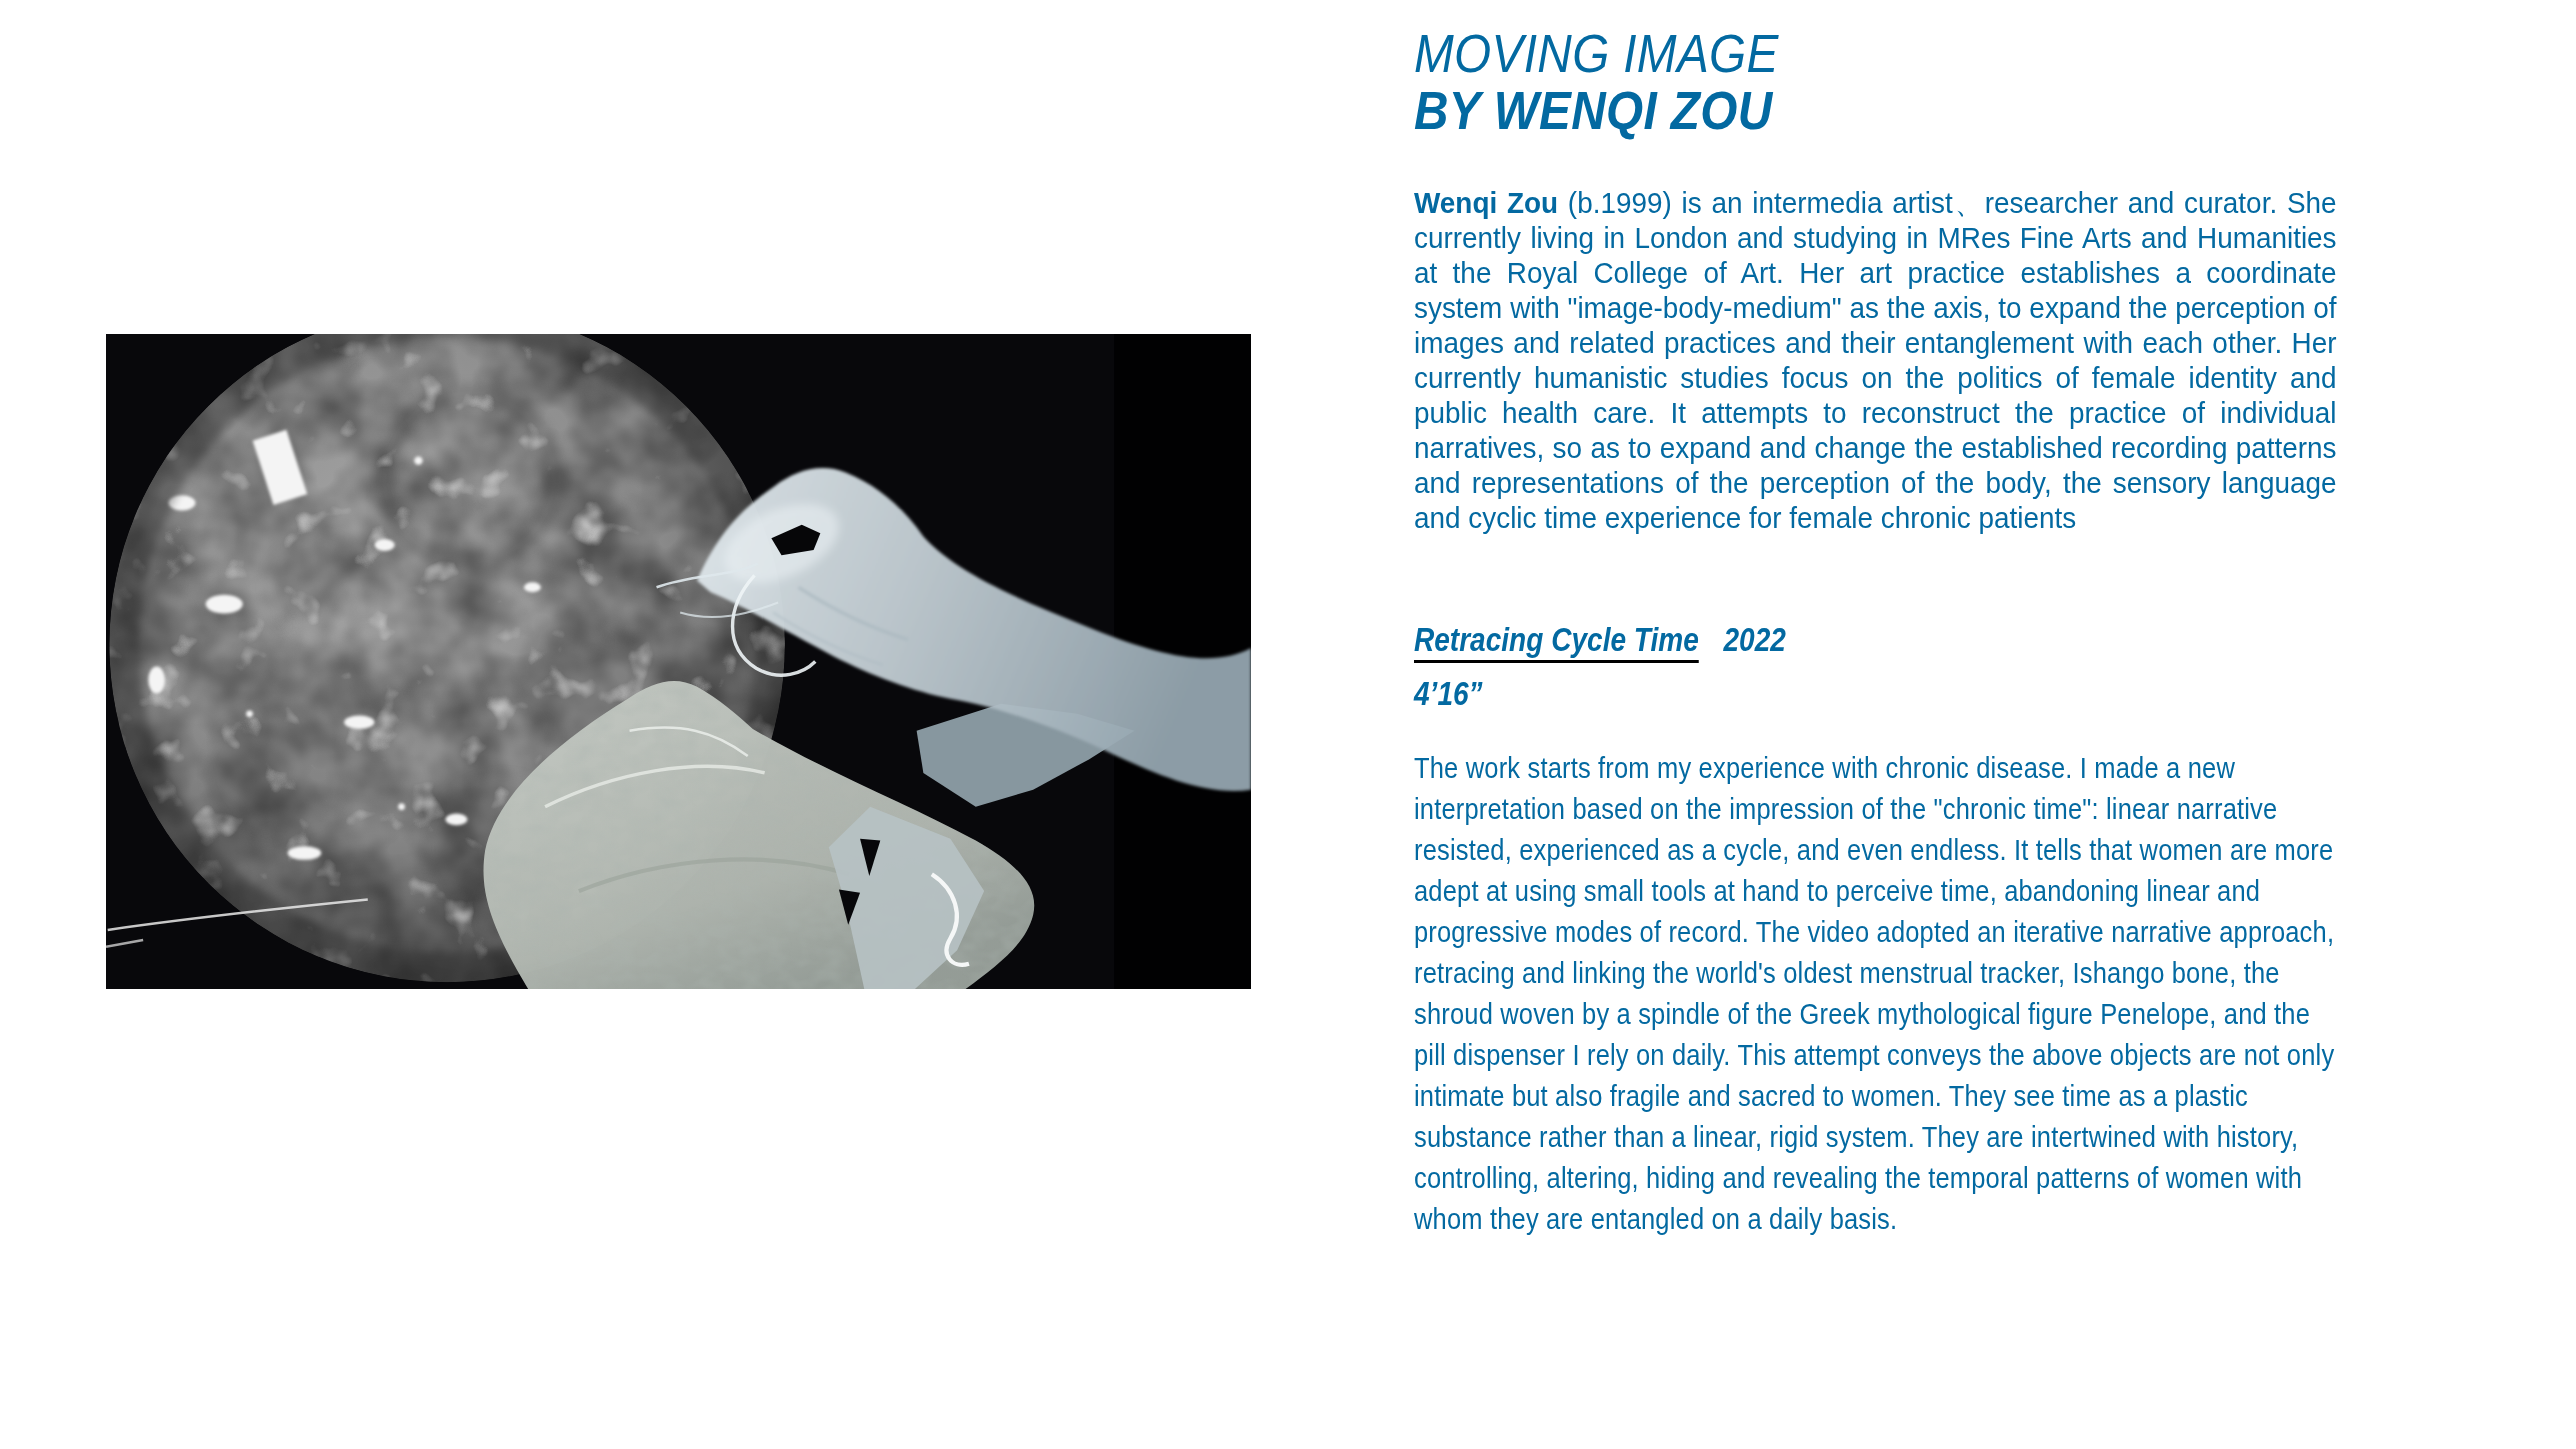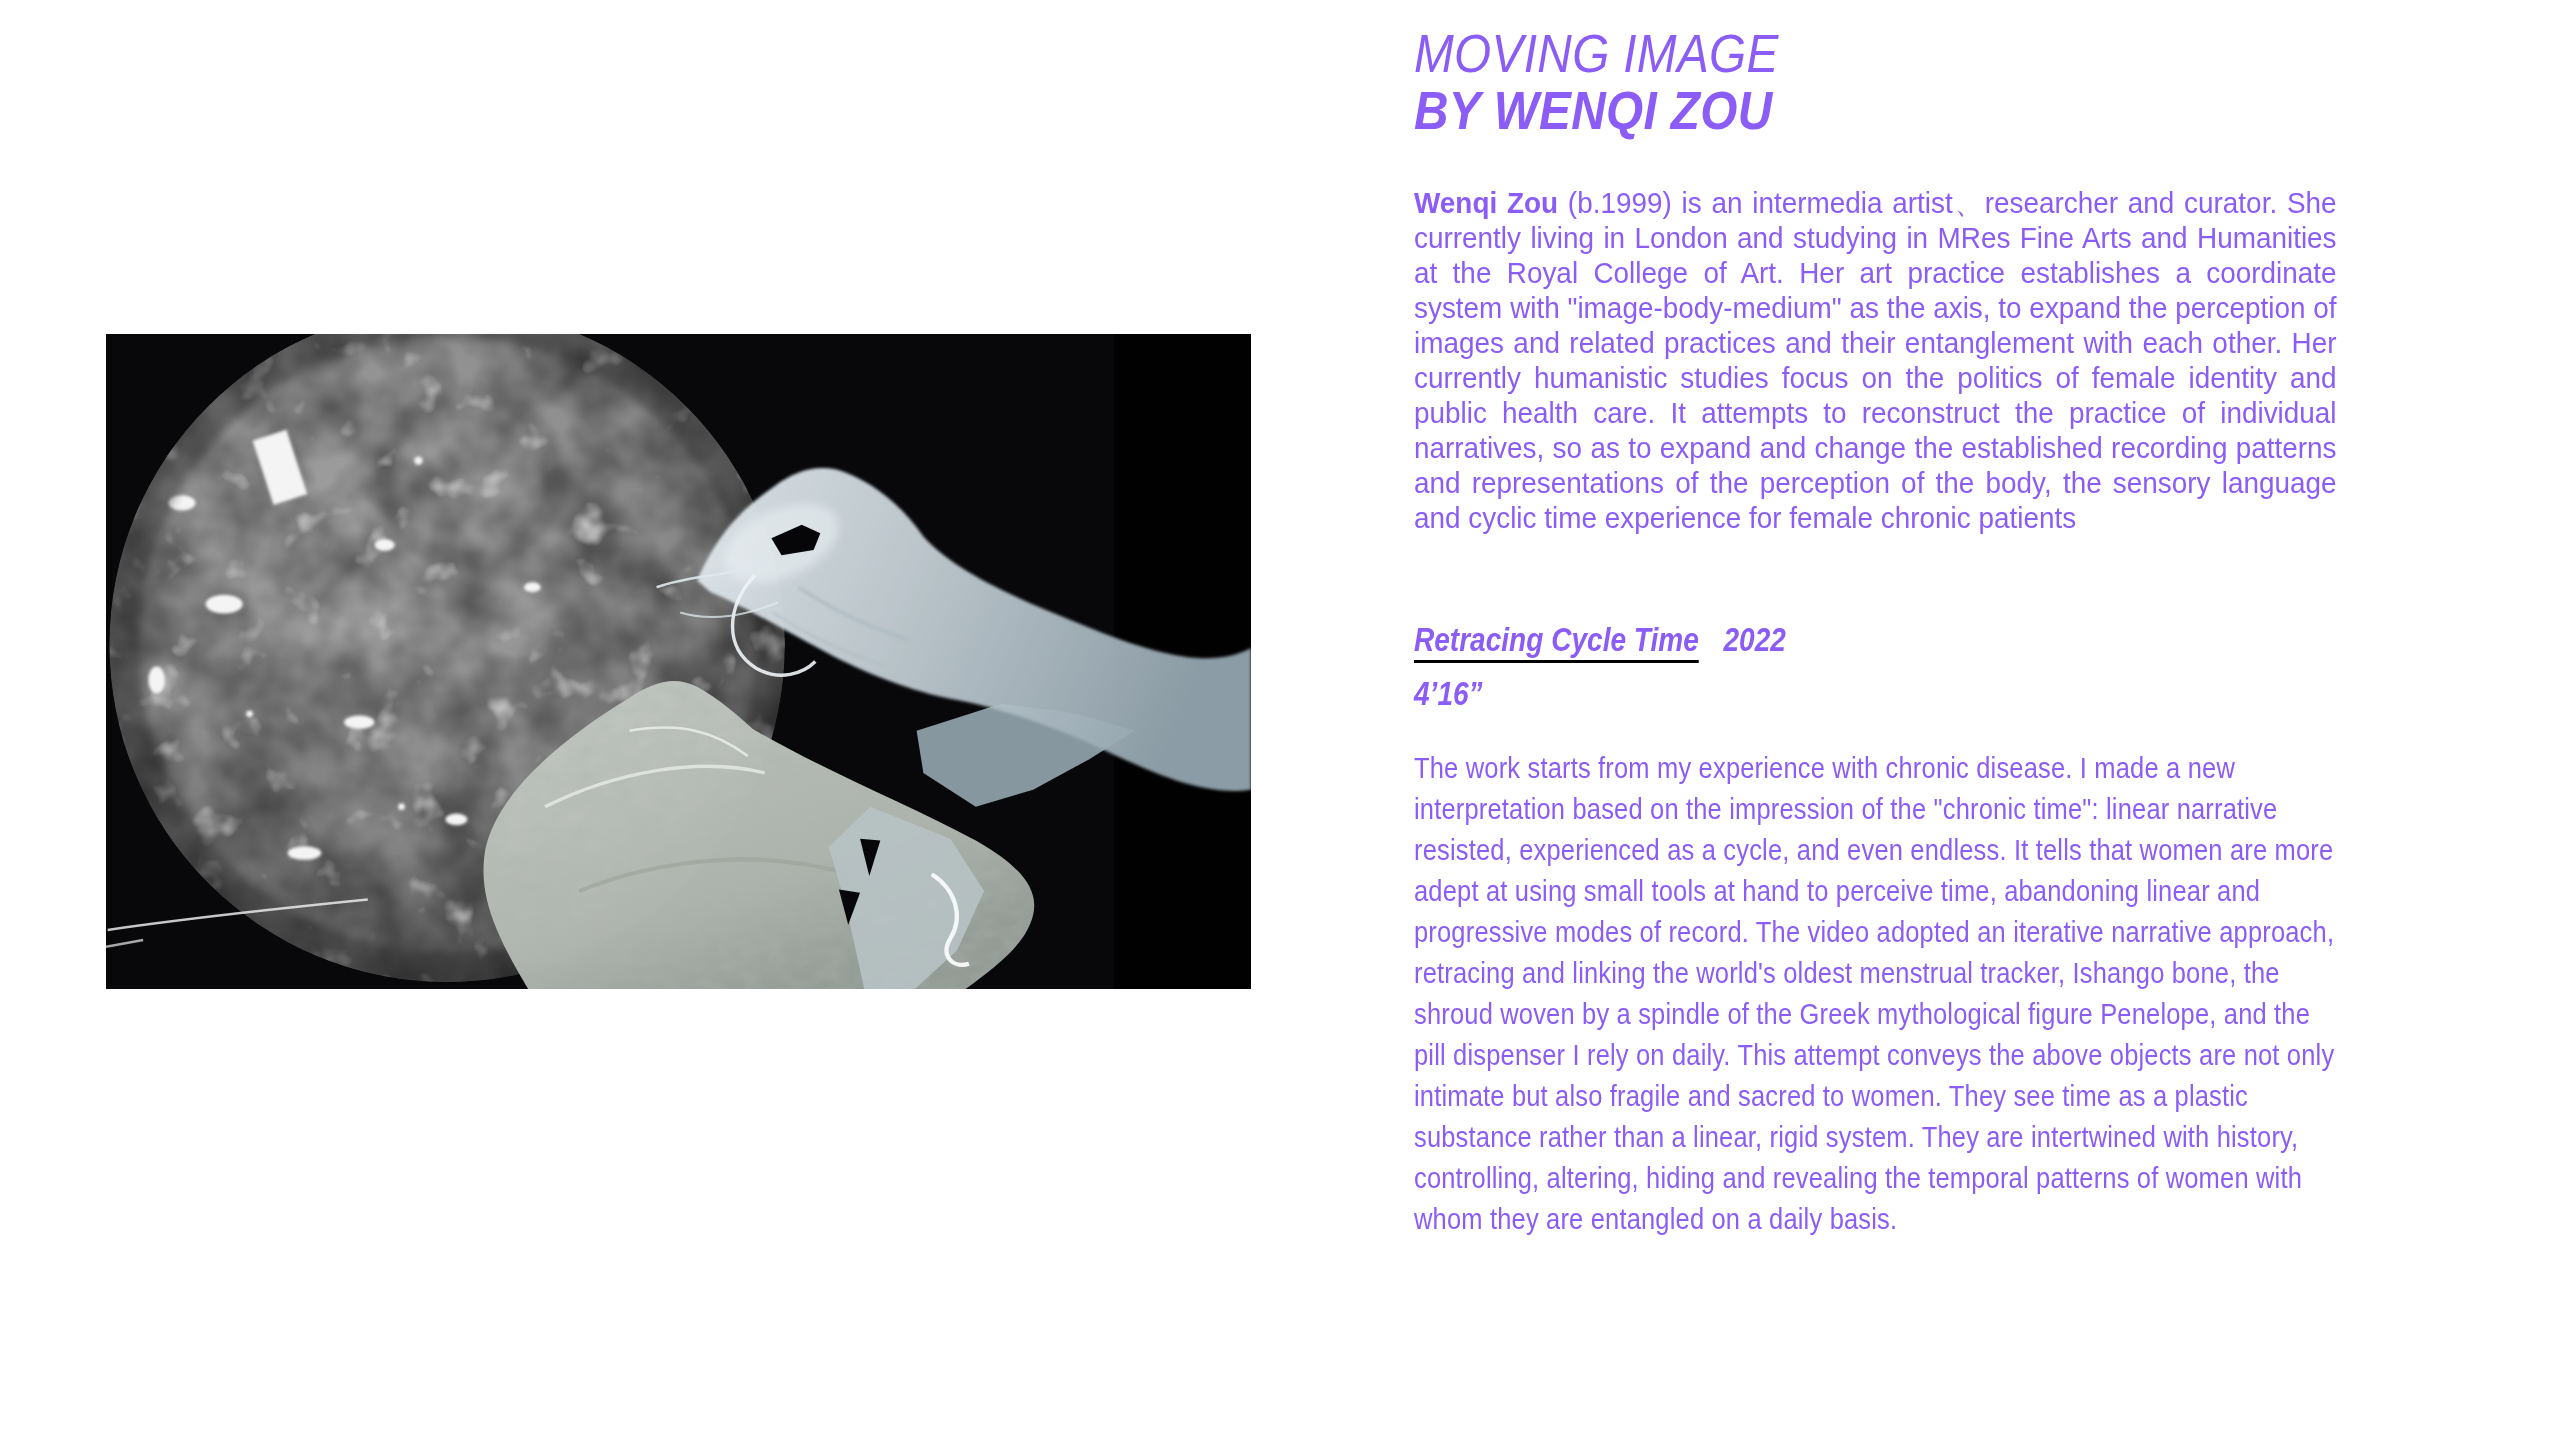--- a/index.html
+++ b/index.html
@@ -1,17 +1,17 @@
 <!DOCTYPE html>
 <html style="font-size:13.5px"><head>
 <meta charset="utf-8">
 <style>
   html,body{margin:0;padding:0;background:#ffffff;}
   .page{position:relative;width:2576px;height:1449px;background:#ffffff;overflow:hidden;
-        font-family:"Liberation Sans","DejaVu Sans",sans-serif;color:#8b5cf6;}
+        font-family:"Liberation Sans","DejaVu Sans",sans-serif;color:#0369a1;}
 
   
   .still{position:absolute;left:106px;top:334px;width:1145px;height:655px;margin:0;padding:0;}
   .still svg{display:block;width:100%;height:100%;}
 
   
   .titleblock{position:absolute;left:1414px;top:25px;width:760px;
               font-size:53px;line-height:57px;font-style:italic;letter-spacing:0.4px;
               transform:scaleX(.9);transform-origin:0 0;white-space:nowrap;}
   .titleblock .t1{font-weight:400;}

